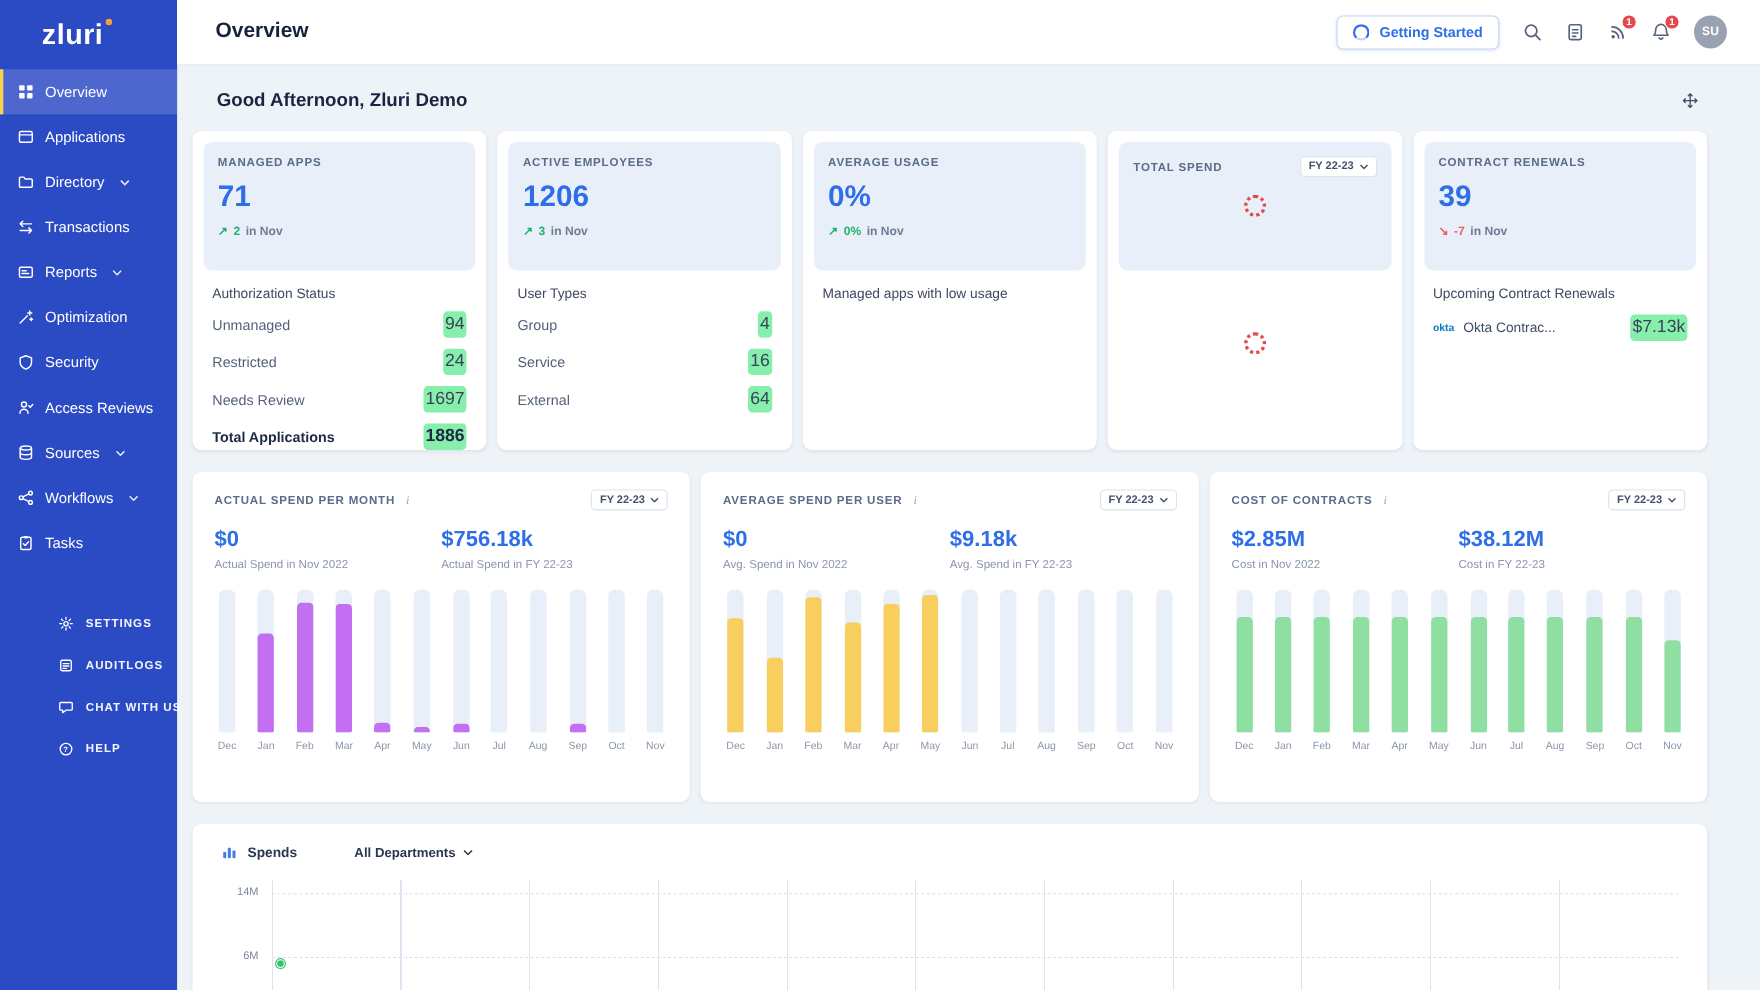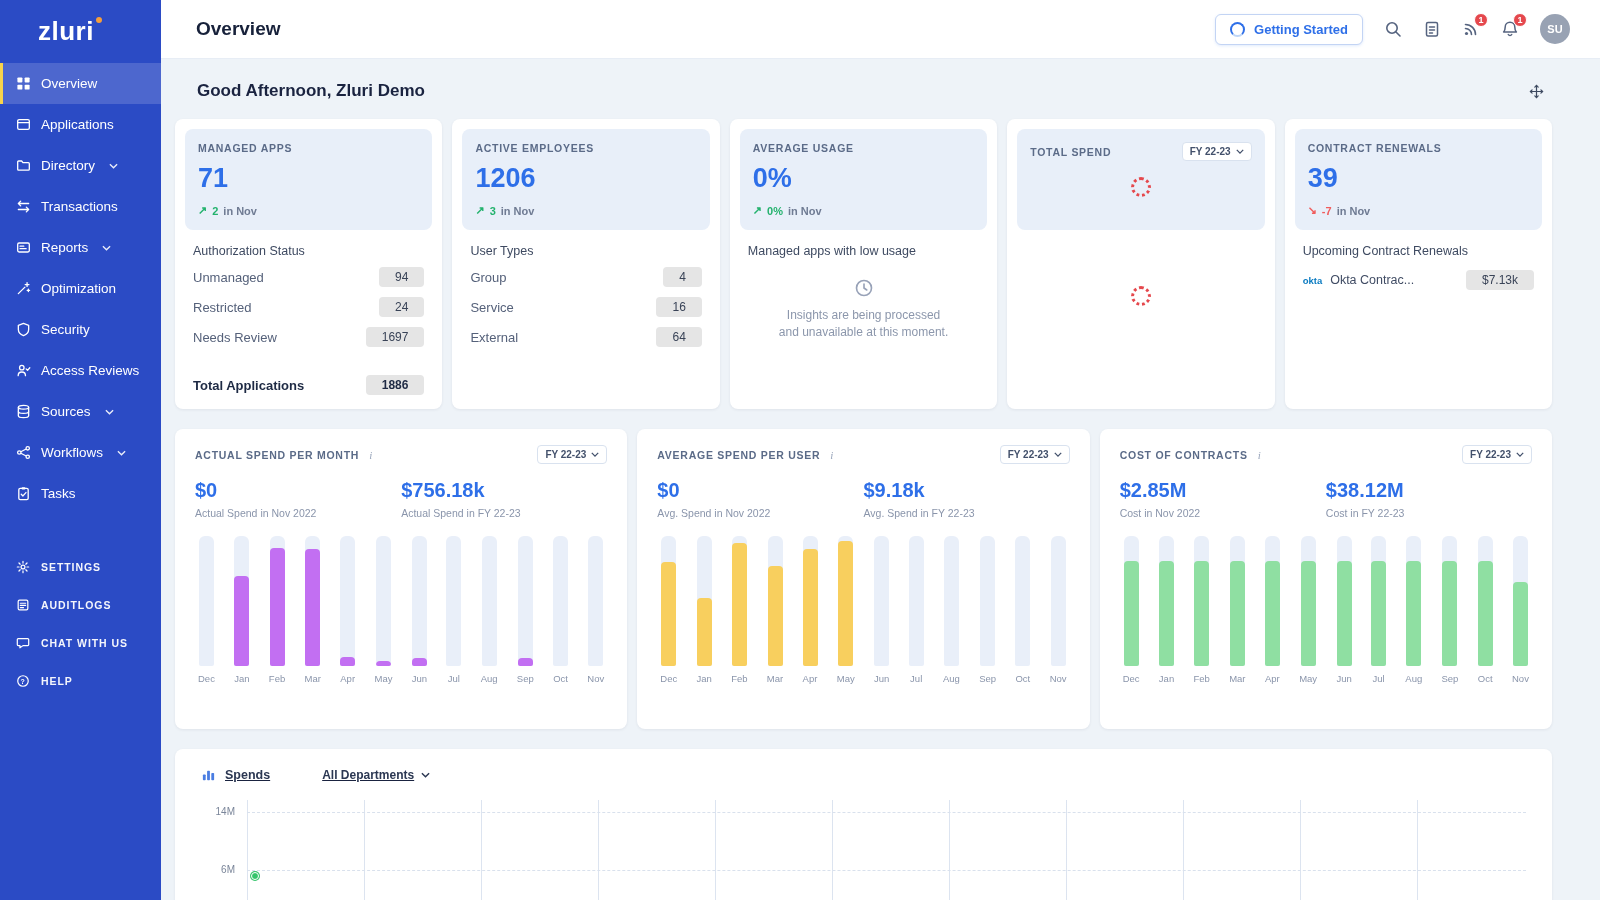--- a/index.html
+++ b/index.html
@@ -9,21 +9,21 @@
 
   
   .sidebar { width: 161px; flex-shrink: 0; background: #2B4BC5; color: #fff; display: flex; flex-direction: column; }
   .logo { padding: 16px 0 16px 38px; font-size: 26px; font-weight: 700; letter-spacing: .5px; position: relative; cursor: pointer; border-radius: 21px; }
   .logo-dot { position: absolute; top: 17px; left: 96px; width: 6px; height: 6px; border-radius: 50%; background: #F59E3B; }
   .nav-item { display: flex; align-items: center; gap: 10px; height: 41px; padding: 0 8px 0 15px; font-size: 13.5px; font-weight: 500; cursor: pointer; position: relative; white-space: nowrap; }
   .nav-item.active { background: rgba(255,255,255,.16); }
   .nav-item.active::before { content: ""; position: absolute; left: 0; top: 0; bottom: 0; width: 3px; background: #F8D44C; }
   .nav-icon { width: 16px; height: 16px; display: flex; align-items: center; justify-content: center; color: #fff; flex-shrink: 0; }
   .nav-chevron { margin-left: 4px; display: flex; color: rgba(255,255,255,.9); }
-  .side-footer { margin-top: 34px; }
+  .side-footer { margin-top: 34px; padding-left: 37px; }
   .foot-item { display: flex; align-items: center; gap: 10px; height: 38px; padding: 0 15px; font-size: 10.5px; font-weight: 700; letter-spacing: .09em; color: rgba(255,255,255,.95); cursor: pointer; white-space: nowrap; }
 
   
   .main { flex: 1; min-width: 0; display: flex; flex-direction: column; }
   .topbar { height: 59px; flex-shrink: 0; background: #fff; border-bottom: 1px solid #E7EDF5; display: flex; align-items: center; justify-content: space-between; padding: 0 30px 0 35px; }
   .page-title { font-size: 19px; font-weight: 700; color: #17213A; }
   .topbar-right { display: flex; align-items: center; gap: 21px; }
   .gs-btn { display: flex; align-items: center; gap: 9px; border: 1px solid #C3D4F4; border-radius: 6px; padding: 7px 14px; color: #2E6FE8; font-size: 13px; font-weight: 600; background: #fff; cursor: pointer; box-shadow: 0 1px 3px rgba(46,111,232,.15); }
   .gs-ring { width: 15px; height: 15px; border-radius: 50%; border: 2.5px solid #2E6FE8; border-bottom-color: #BFD6F7; }
   .top-icon { position: relative; color: #55637F; display: flex; cursor: pointer; }
@@ -32,31 +32,31 @@
 
   
   .content { flex: 1; padding: 16px 48px 0 14px; overflow: hidden; }
   .greeting-row { display: flex; align-items: center; justify-content: space-between; margin: 6px 8px 18px 22px; }
   .greeting { font-size: 17px; font-weight: 700; color: #1A2340; }
   .move-handle { color: #3E4A61; display: flex; cursor: move; }
 
   .stat-grid { display: flex; gap: 10px; }
   .card { background: #fff; border-radius: 8px; box-shadow: 0 1px 3px rgba(23,33,58,.07); }
   .stat-card { flex: 1; min-width: 0; padding: 10px 10px 12px; display: flex; flex-direction: column; height: 290px; }
-  .stat-head { background: #E8EFF9; border-radius: 8px; padding: 13px 13px; height: 101px; flex-shrink: 0; display: flex; flex-direction: column; }
+  .stat-head { background: #E8EFF9; border-radius: 8px; padding: 13px 13px; height: 117px; flex-shrink: 0; display: flex; flex-direction: column; }
   .stat-title { font-size: 10.5px; font-weight: 700; letter-spacing: .07em; color: #5B6B88; }
   .stat-value { font-size: 27px; font-weight: 700; color: #2E6FE8; margin-top: 9px; }
   .stat-trend { margin-top: 10px; font-size: 11px; font-weight: 700; display: flex; gap: 5px; align-items: center; }
   .trend-up { color: #23B26D; } .trend-down { color: #F05D5D; }
   .trend-suffix { color: #6F7B93; }
   .stat-body { padding: 4px 8px 0; flex: 1; display: flex; flex-direction: column; }
   .section-title { font-size: 12.5px; color: #3E4A61; margin: 10px 0 4px; }
   .stat-row-item { display: flex; justify-content: space-between; align-items: center; padding: 5px 0; }
   .row-label { font-size: 13px; color: #55617A; }
-  .row-badge { background: #e5e5e5; border-radius: 4px; padding: 3px 16px; font-size: 12px; color: #394357; text-align: center; }
+  .row-badge { background: #86efac; border-radius: 4px; padding: 3px 2px; font-size: 16px; color: #394357; text-align: center; }
   .total-row { margin-top: auto; padding-bottom: 2px; }
   .total-row .row-label { font-weight: 700; color: #1E2A44; }
   .total-row .row-badge { font-weight: 700; color: #1E2A44; }
   .head-title-row { display: flex; align-items: center; justify-content: space-between; }
   .fy-select { display: inline-flex; align-items: center; gap: 5px; background: #fff; border: 1px solid #D9E2EF; border-radius: 4px; padding: 3px 7px; font-size: 10px; font-weight: 700; color: #42506B; cursor: pointer; white-space: nowrap; }
   .spinner { width: 20px; height: 20px; border-radius: 50%; border: 3px dotted #E5484D; animation: spin 1.3s linear infinite; }
   @keyframes spin { to { transform: rotate(360deg); } }
   .center-spin-head { margin: 16px auto 0; }
   .center-spin-body { margin: 52px auto 0; }
   .processing { display: flex; flex-direction: column; align-items: center; gap: 9px; margin-top: 16px; color: #8C97AC; font-size: 12px; text-align: center; line-height: 1.45; }
@@ -76,21 +76,21 @@
   .cv-value { font-size: 20px; font-weight: 700; color: #2E6FE8; }
   .cv-label { font-size: 10.5px; color: #8A95AB; margin-top: 5px; }
   .bars { display: flex; justify-content: space-between; margin-top: 17px; padding: 0 3px; }
   .bar-col { display: flex; flex-direction: column; align-items: center; gap: 7px; }
   .bar-track { width: 15px; height: 130px; background: #E9EFF9; border-radius: 6px 6px 2px 2px; display: flex; align-items: flex-end; overflow: hidden; }
   .bar-fill { width: 100%; border-radius: 4px 4px 0 0; }
   .bar-label { font-size: 9.5px; color: #8A95AB; }
 
   
   .spends-card { margin-top: 20px; padding: 18px 26px; height: 240px; border-radius: 8px 8px 0 0; }
-  .spends-head { display: flex; align-items: center; gap: 52px; text-decoration: underline; }
+  .spends-head { display: flex; align-items: center; gap: 52px; }
   .spends-title-wrap { display: flex; align-items: center; gap: 9px; }
   .spends-title { font-size: 12.5px; font-weight: 700; color: #2B3752; }
   .dept-select { display: flex; align-items: center; gap: 7px; font-size: 12px; font-weight: 600; color: #2B3752; cursor: pointer; }
   .spends-chart { margin-top: 30px; position: relative; height: 120px; }
   .spends-chart::before { content: ""; position: absolute; left: 46px; right: 0; top: -12px; height: 130px; background: repeating-linear-gradient(90deg, rgba(214,223,237,.85) 0 1px, transparent 1px 117px); }
   .grid-row { position: relative; height: 32px; }
   .grid-row .tick { position: absolute; left: 0; top: -6px; font-size: 10px; color: #7A8599; width: 34px; text-align: right; }
   .grid-row .gline { position: absolute; left: 46px; right: 0; top: 0; border-top: 1px dashed #D9E1ED; }
   .series-dot { position: absolute; left: 50px; top: 60px; width: 8px; height: 8px; border-radius: 50%; background: #35C46B; border: 1.5px solid #fff; box-shadow: 0 0 0 1px #35C46B; }
 
@@ -393,32 +393,20 @@
             <div class="stat-title">AVERAGE USAGE</div>
             <div class="stat-value">0%</div>
             <div class="stat-trend">
               <span class="trend-up">↗</span>
               <span class="trend-up">0%</span>
               <span class="trend-suffix">in Nov</span>
             </div>
           </div>
           <div class="stat-body">
             <div class="section-title">Managed apps with low usage</div>
-            <div class="processing">
-              <span style="color:#98A2B8">
-                  <svg width="20" height="20" viewBox="0 0 16 16" fill="none" stroke="currentColor" stroke-width="1.3" stroke-linecap="round">
-                    <circle cx="8" cy="8" r="6"></circle>
-                    <path d="M8 4.8V8l2.2 1.6"></path>
-                  </svg>
-                </span>
-              <span>
-                <span>Insights are being processed</span><br>
-                <span>and unavailable at this moment.</span>
-              </span>
-            </div>
           </div>
         </div>
 
         <div class="card stat-card">
           <div class="stat-head">
             <div class="head-title-row">
               <div class="stat-title">TOTAL SPEND</div>
               <span class="fy-select">
                 <span>FY 22-23</span>
                 <svg width="8" height="5" viewBox="0 0 10 6" fill="none" stroke="currentColor" stroke-width="1.6">

